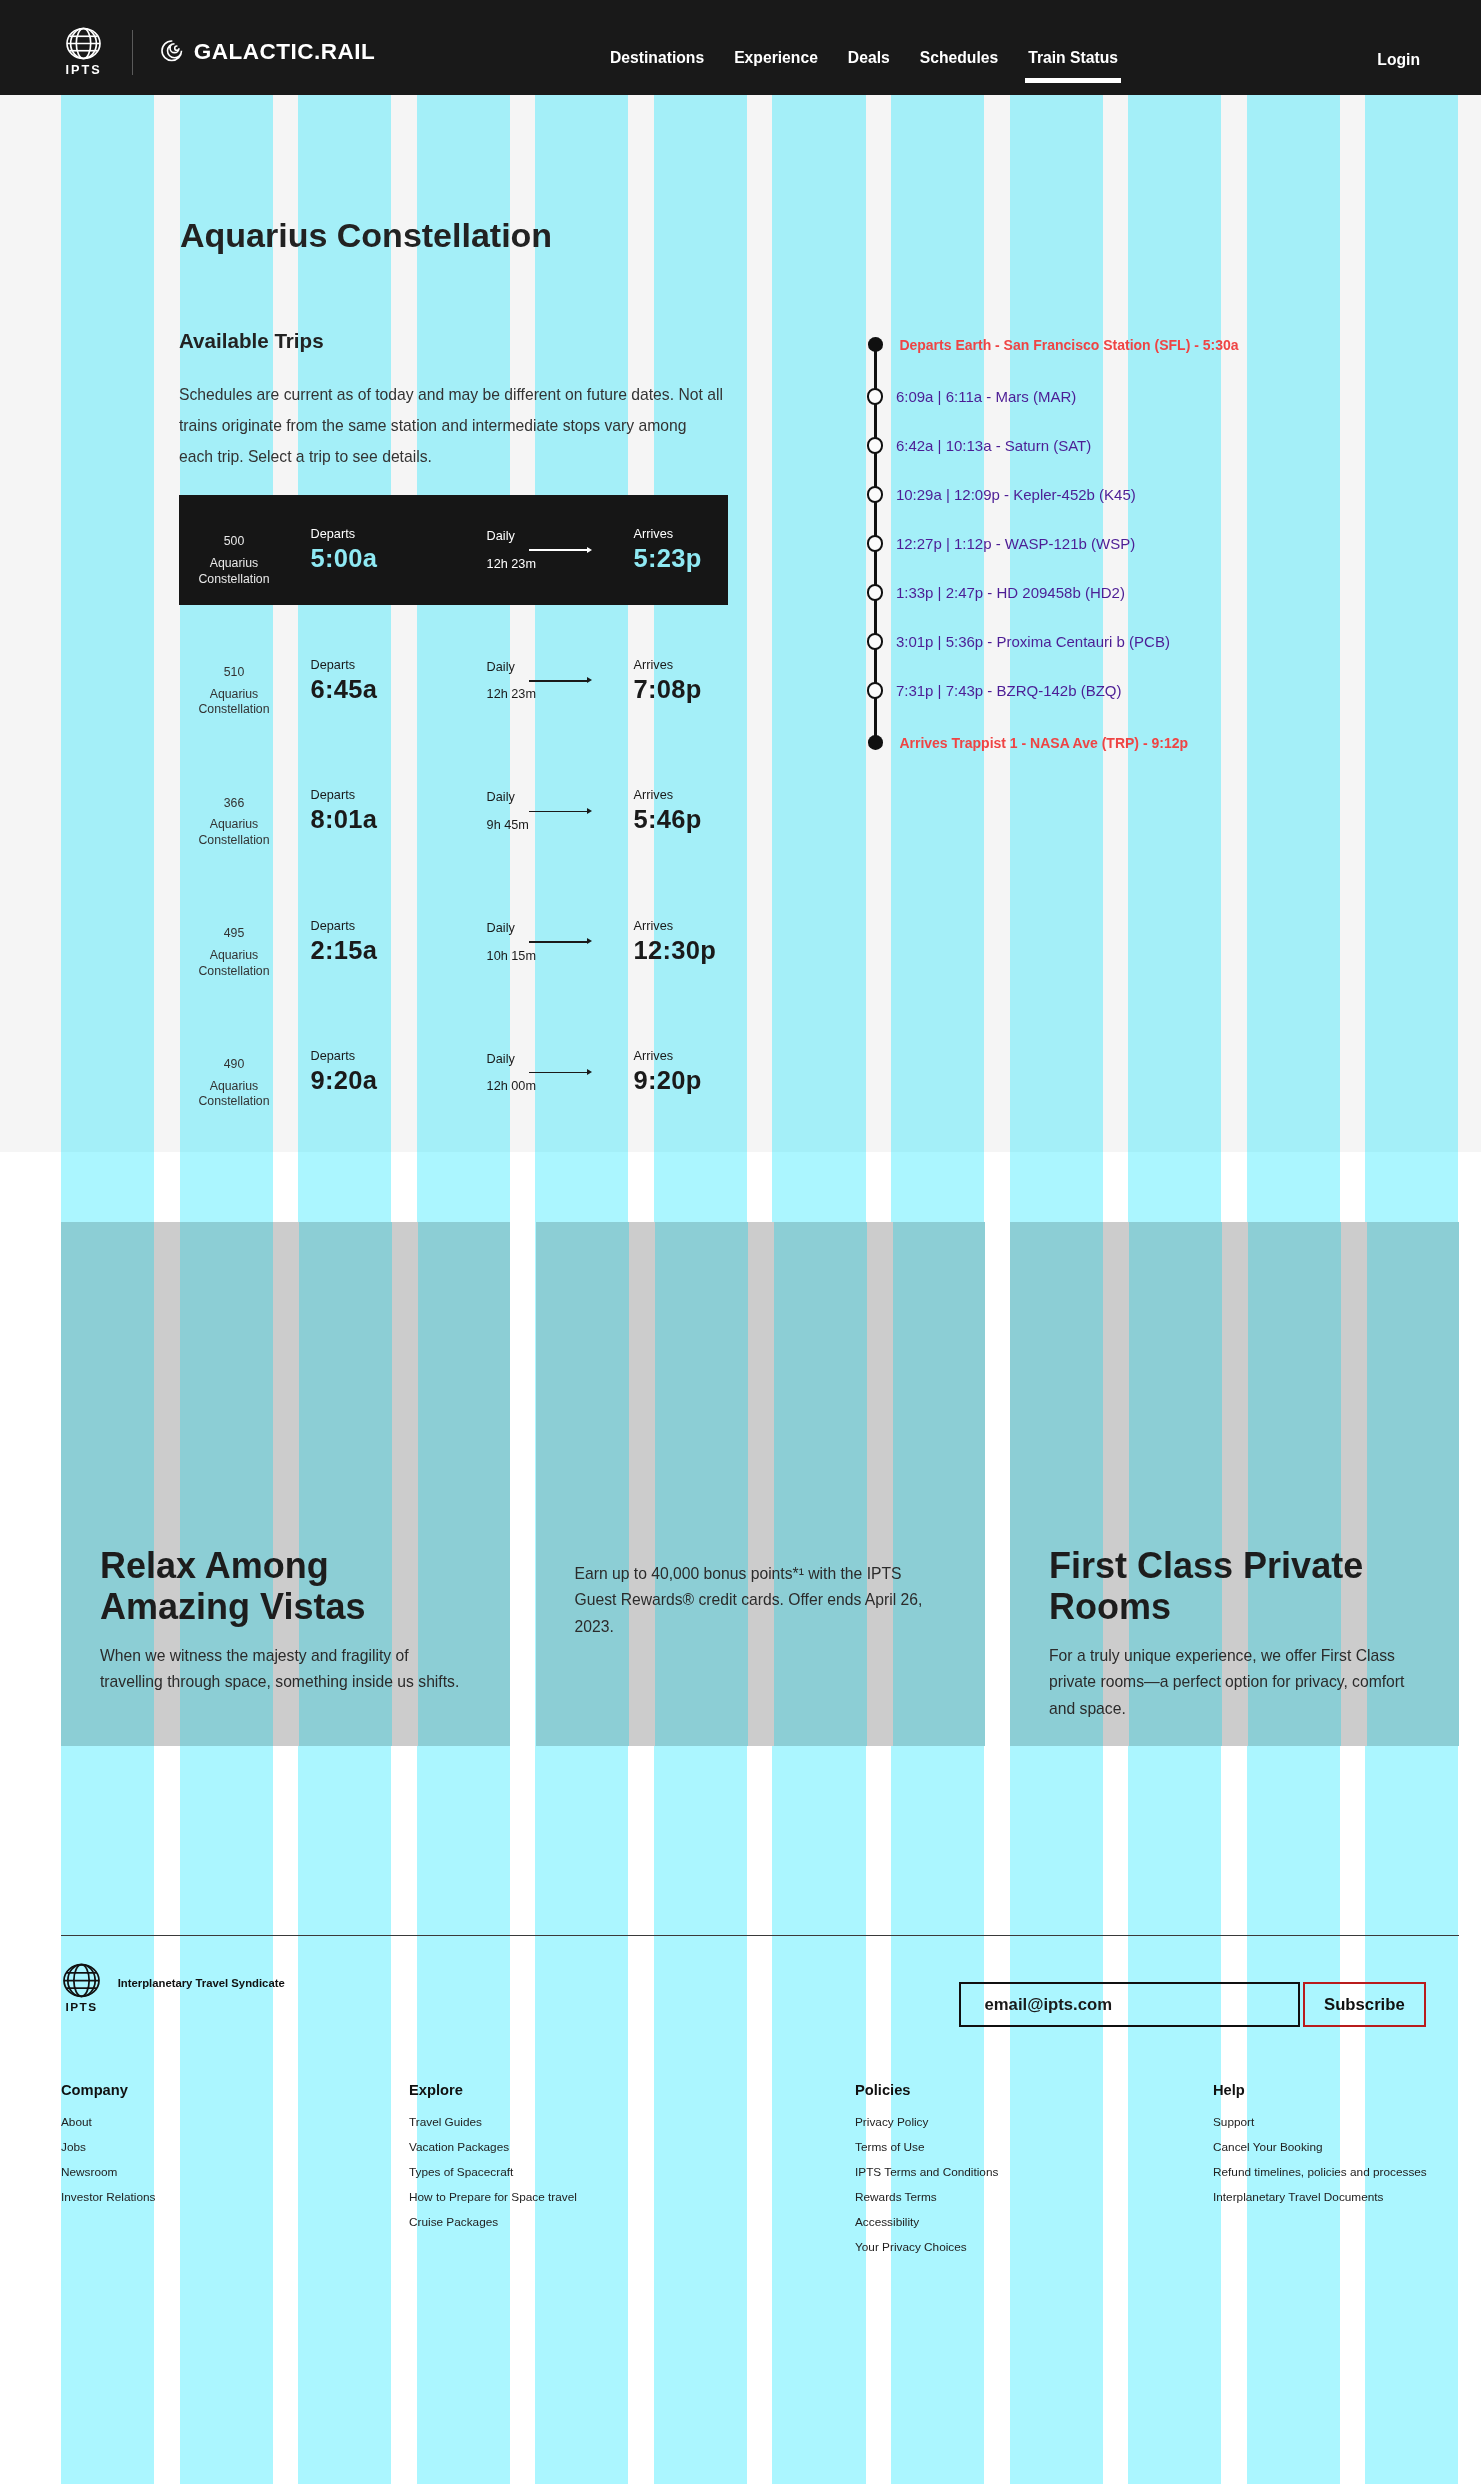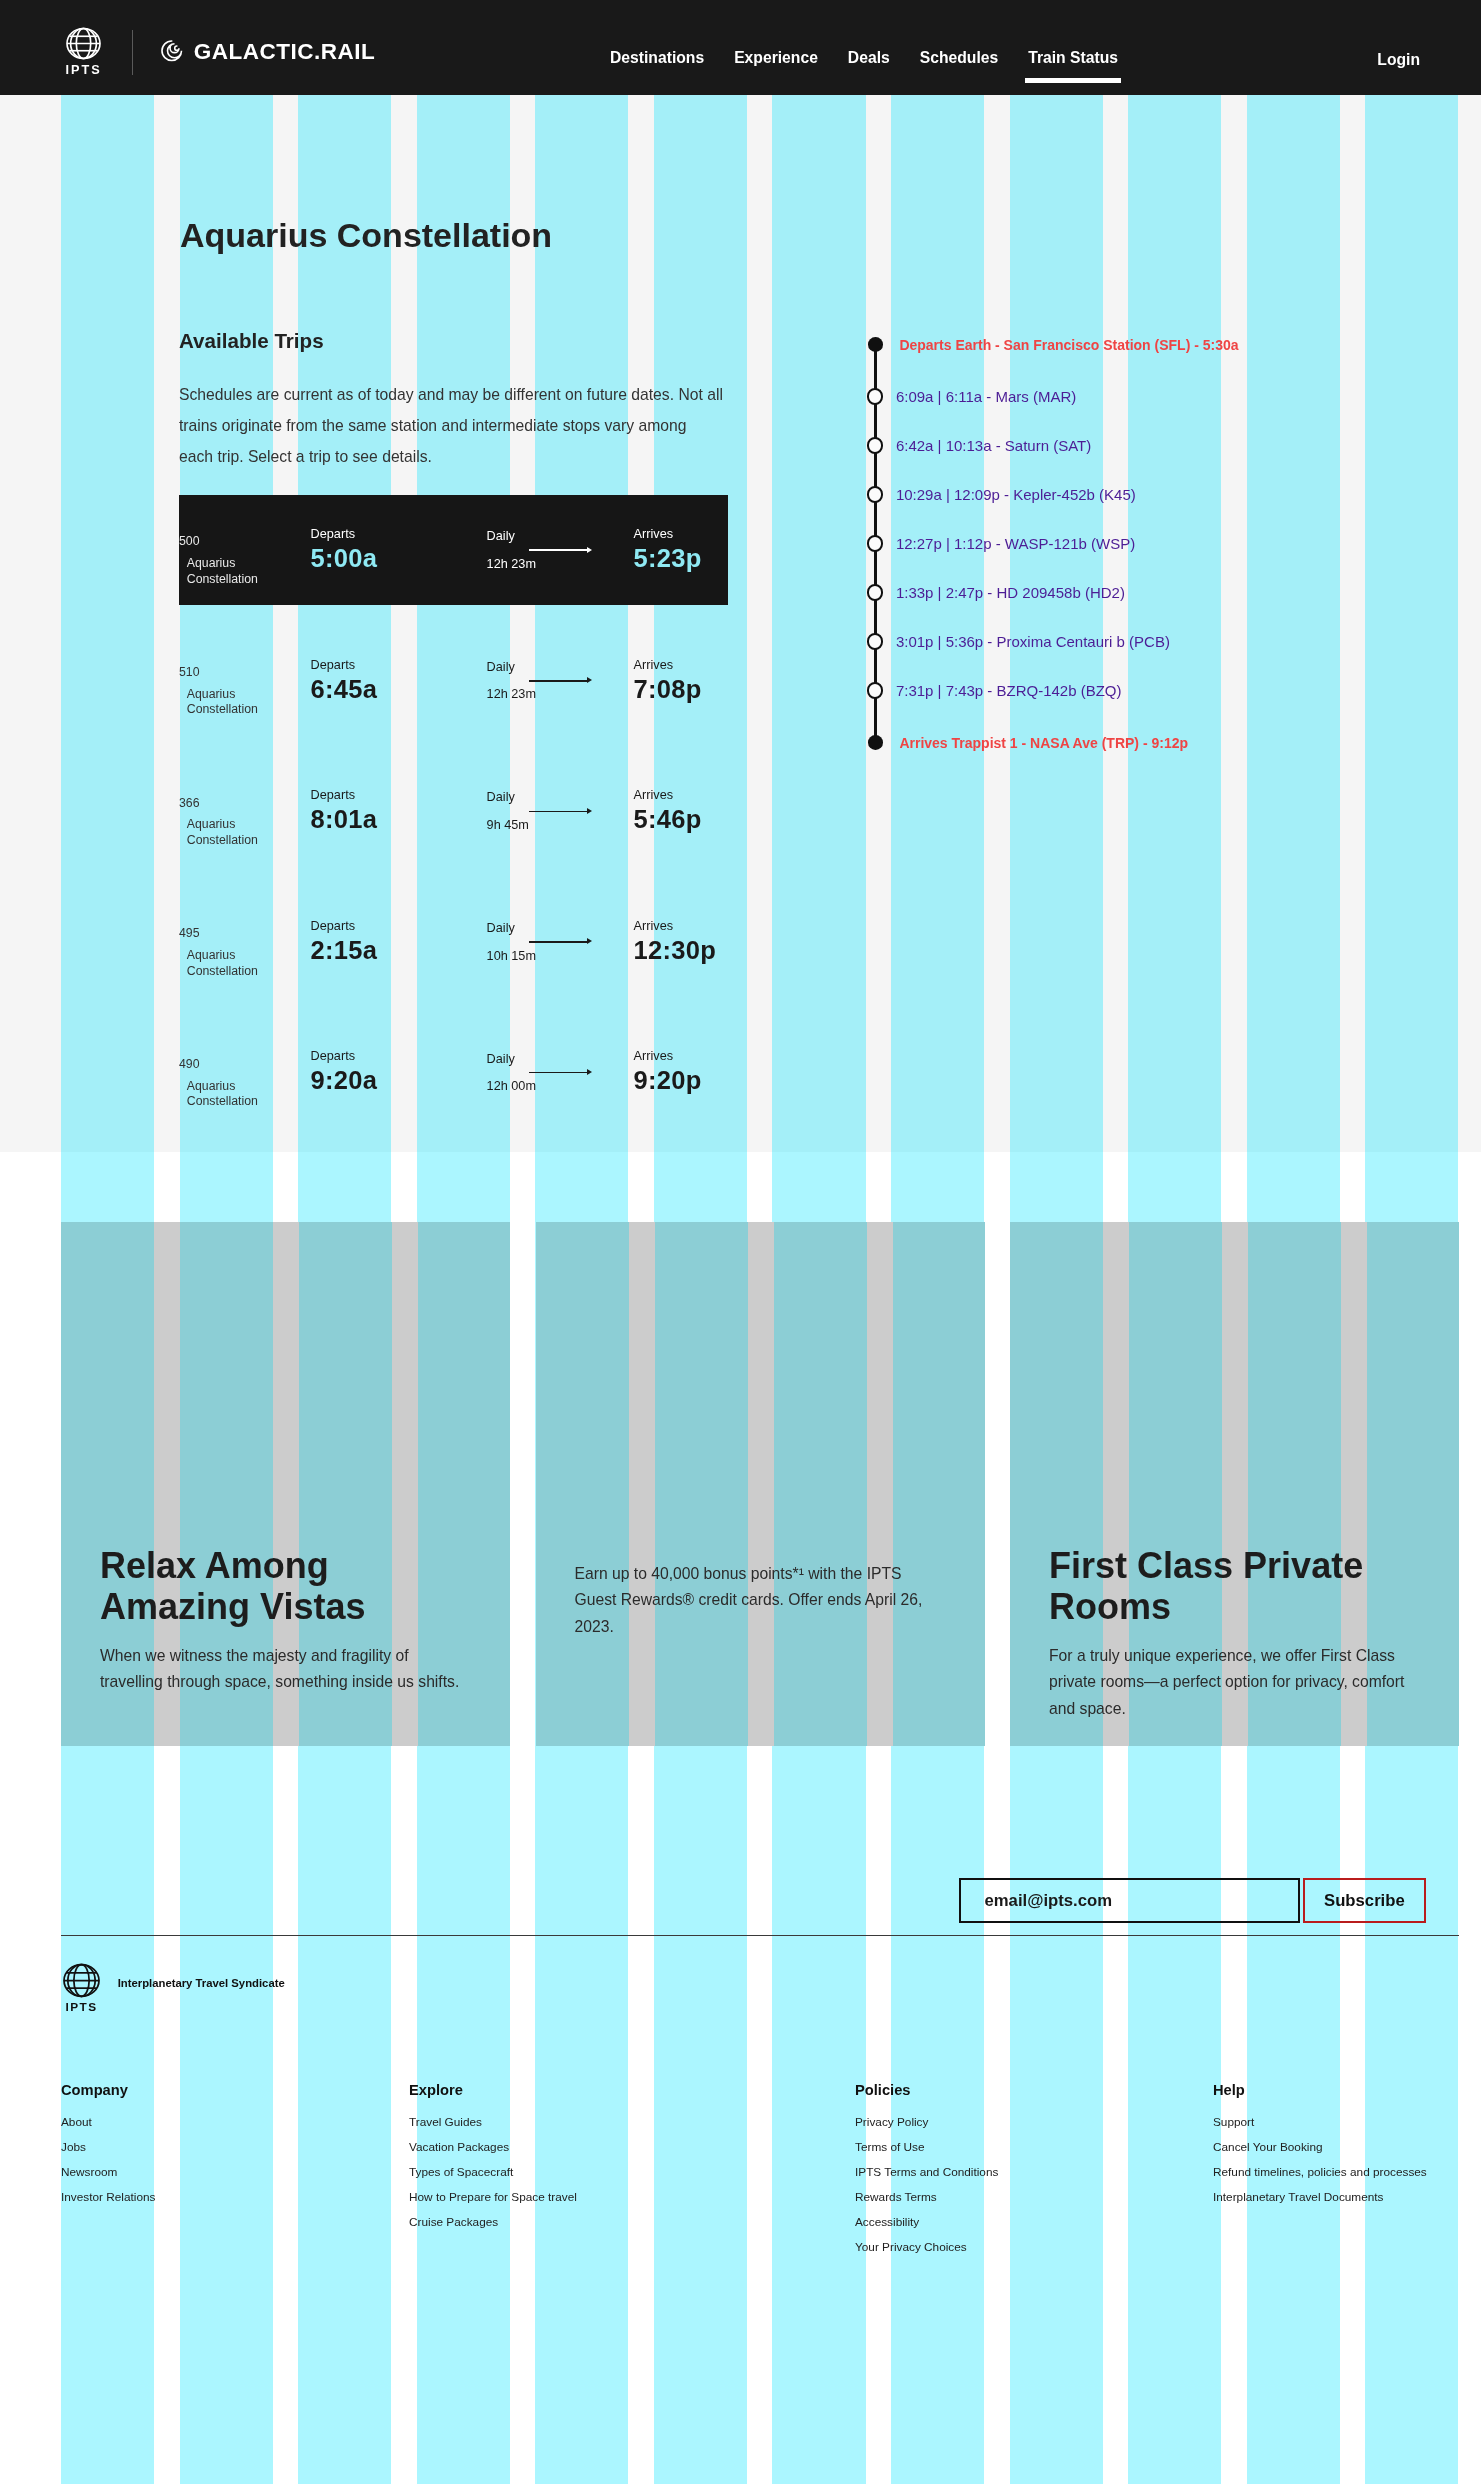--- a/index.html
+++ b/index.html
@@ -32,21 +32,21 @@
 
   
   .page-title{position:absolute;left:180px;top:216px;margin:0;font-size:34px;font-weight:bold;color:#222;z-index:2;}
   .trips{position:absolute;left:179px;top:329px;width:549px;z-index:2;}
   .trips-heading{margin:0;font-size:20.6px;font-weight:bold;color:#222;}
   .trips-desc{margin:25.5px 0 0;font-size:15.7px;line-height:31px;color:#333;width:545px;}
   .trip-list{margin-top:23.5px;}
   .trip-card{height:110px;display:flex;align-items:center;box-sizing:border-box;color:#1a1a1a;cursor:pointer;}
   .trip-card + .trip-card{margin-top:20.6px;}
   .trip-card.selected{background:#161616;color:#ffffff;}
-  .tc-id{width:110px;font-size:12.3px;color:#333;flex:none;margin-top:22px;}
+  .tc-id{width:110px;text-align:center;font-size:12.3px;color:#333;flex:none;margin-top:22px;}
   .selected .tc-id{color:#e8e8e8;}
   .tc-num{display:block;margin-bottom:7.8px;}
   .tc-name{line-height:15.7px;display:block;padding:0 7.8px;}
   .tc-block{text-align:left;flex:none;}
   .tc-dep{width:147px;margin-left:21.6px;}
   .tc-daily{width:147px;margin-left:29px;}
   .tc-arr{width:120px;margin-left:auto;margin-right:7.8px;}
   .tc-label{font-size:12.7px;margin-bottom:2.9px;}
   .tc-time{font-size:25.5px;font-weight:bold;letter-spacing:0.3px;}
   .selected .tc-time{color:#8FE9F3;}
@@ -72,21 +72,21 @@
               background:repeating-linear-gradient(to right,#8cced5 0 93px,#cccccc 93px 119px);}
   .promo-title{margin:0;font-size:36px;line-height:41px;font-weight:bold;color:#1d1d1d;}
   .promo-text{margin:15.7px 0 0;font-size:15.7px;line-height:26.5px;color:#2b2b2b;}
 
   
   .footer-divider{position:absolute;left:61px;top:1935px;width:1398px;height:1px;background:#3a3a3a;z-index:2;}
   .footer-brand{position:absolute;left:61px;top:1963px;display:flex;align-items:flex-start;z-index:2;color:#111;}
   .footer-brand .globe-block{color:#111;}
   .footer-brand .ipts-label{font-size:11.8px;letter-spacing:1.5px;margin-top:2px;}
   .fb-tagline{margin-left:15.7px;margin-top:13.7px;font-size:11.3px;font-weight:bold;color:#111;}
-  .newsletter{position:absolute;left:959px;top:1878px;display:flex;gap:2.9px;z-index:2;}
+  .newsletter{position:absolute;left:959px;top:1982px;display:flex;gap:2.9px;z-index:2;}
   .email-input{width:341px;height:45px;border:2px solid #101010;background:transparent;box-sizing:border-box;
                font-size:16.7px;font-weight:bold;color:#1a1a1a;padding:0 0 0 23.5px;
                font-family:"Liberation Sans","DejaVu Sans",sans-serif;}
   .subscribe-btn{width:123px;height:45px;border:2px solid #b91c1c;background:transparent;box-sizing:border-box;
                  font-size:16.7px;font-weight:bold;color:#101010;cursor:pointer;
                  font-family:"Liberation Sans","DejaVu Sans",sans-serif;}
   .fcol{position:absolute;top:2082px;z-index:2;}
   .fcol-company{left:61px;} .fcol-explore{left:409px;} .fcol-policies{left:855px;} .fcol-help{left:1213px;}
   .fcol-heading{margin:0 0 17.6px;font-size:14.7px;font-weight:bold;color:#111;}
   .fcol a{display:block;font-size:11.8px;line-height:12.3px;color:#222;text-decoration:none;margin-bottom:12.7px;white-space:nowrap;}

